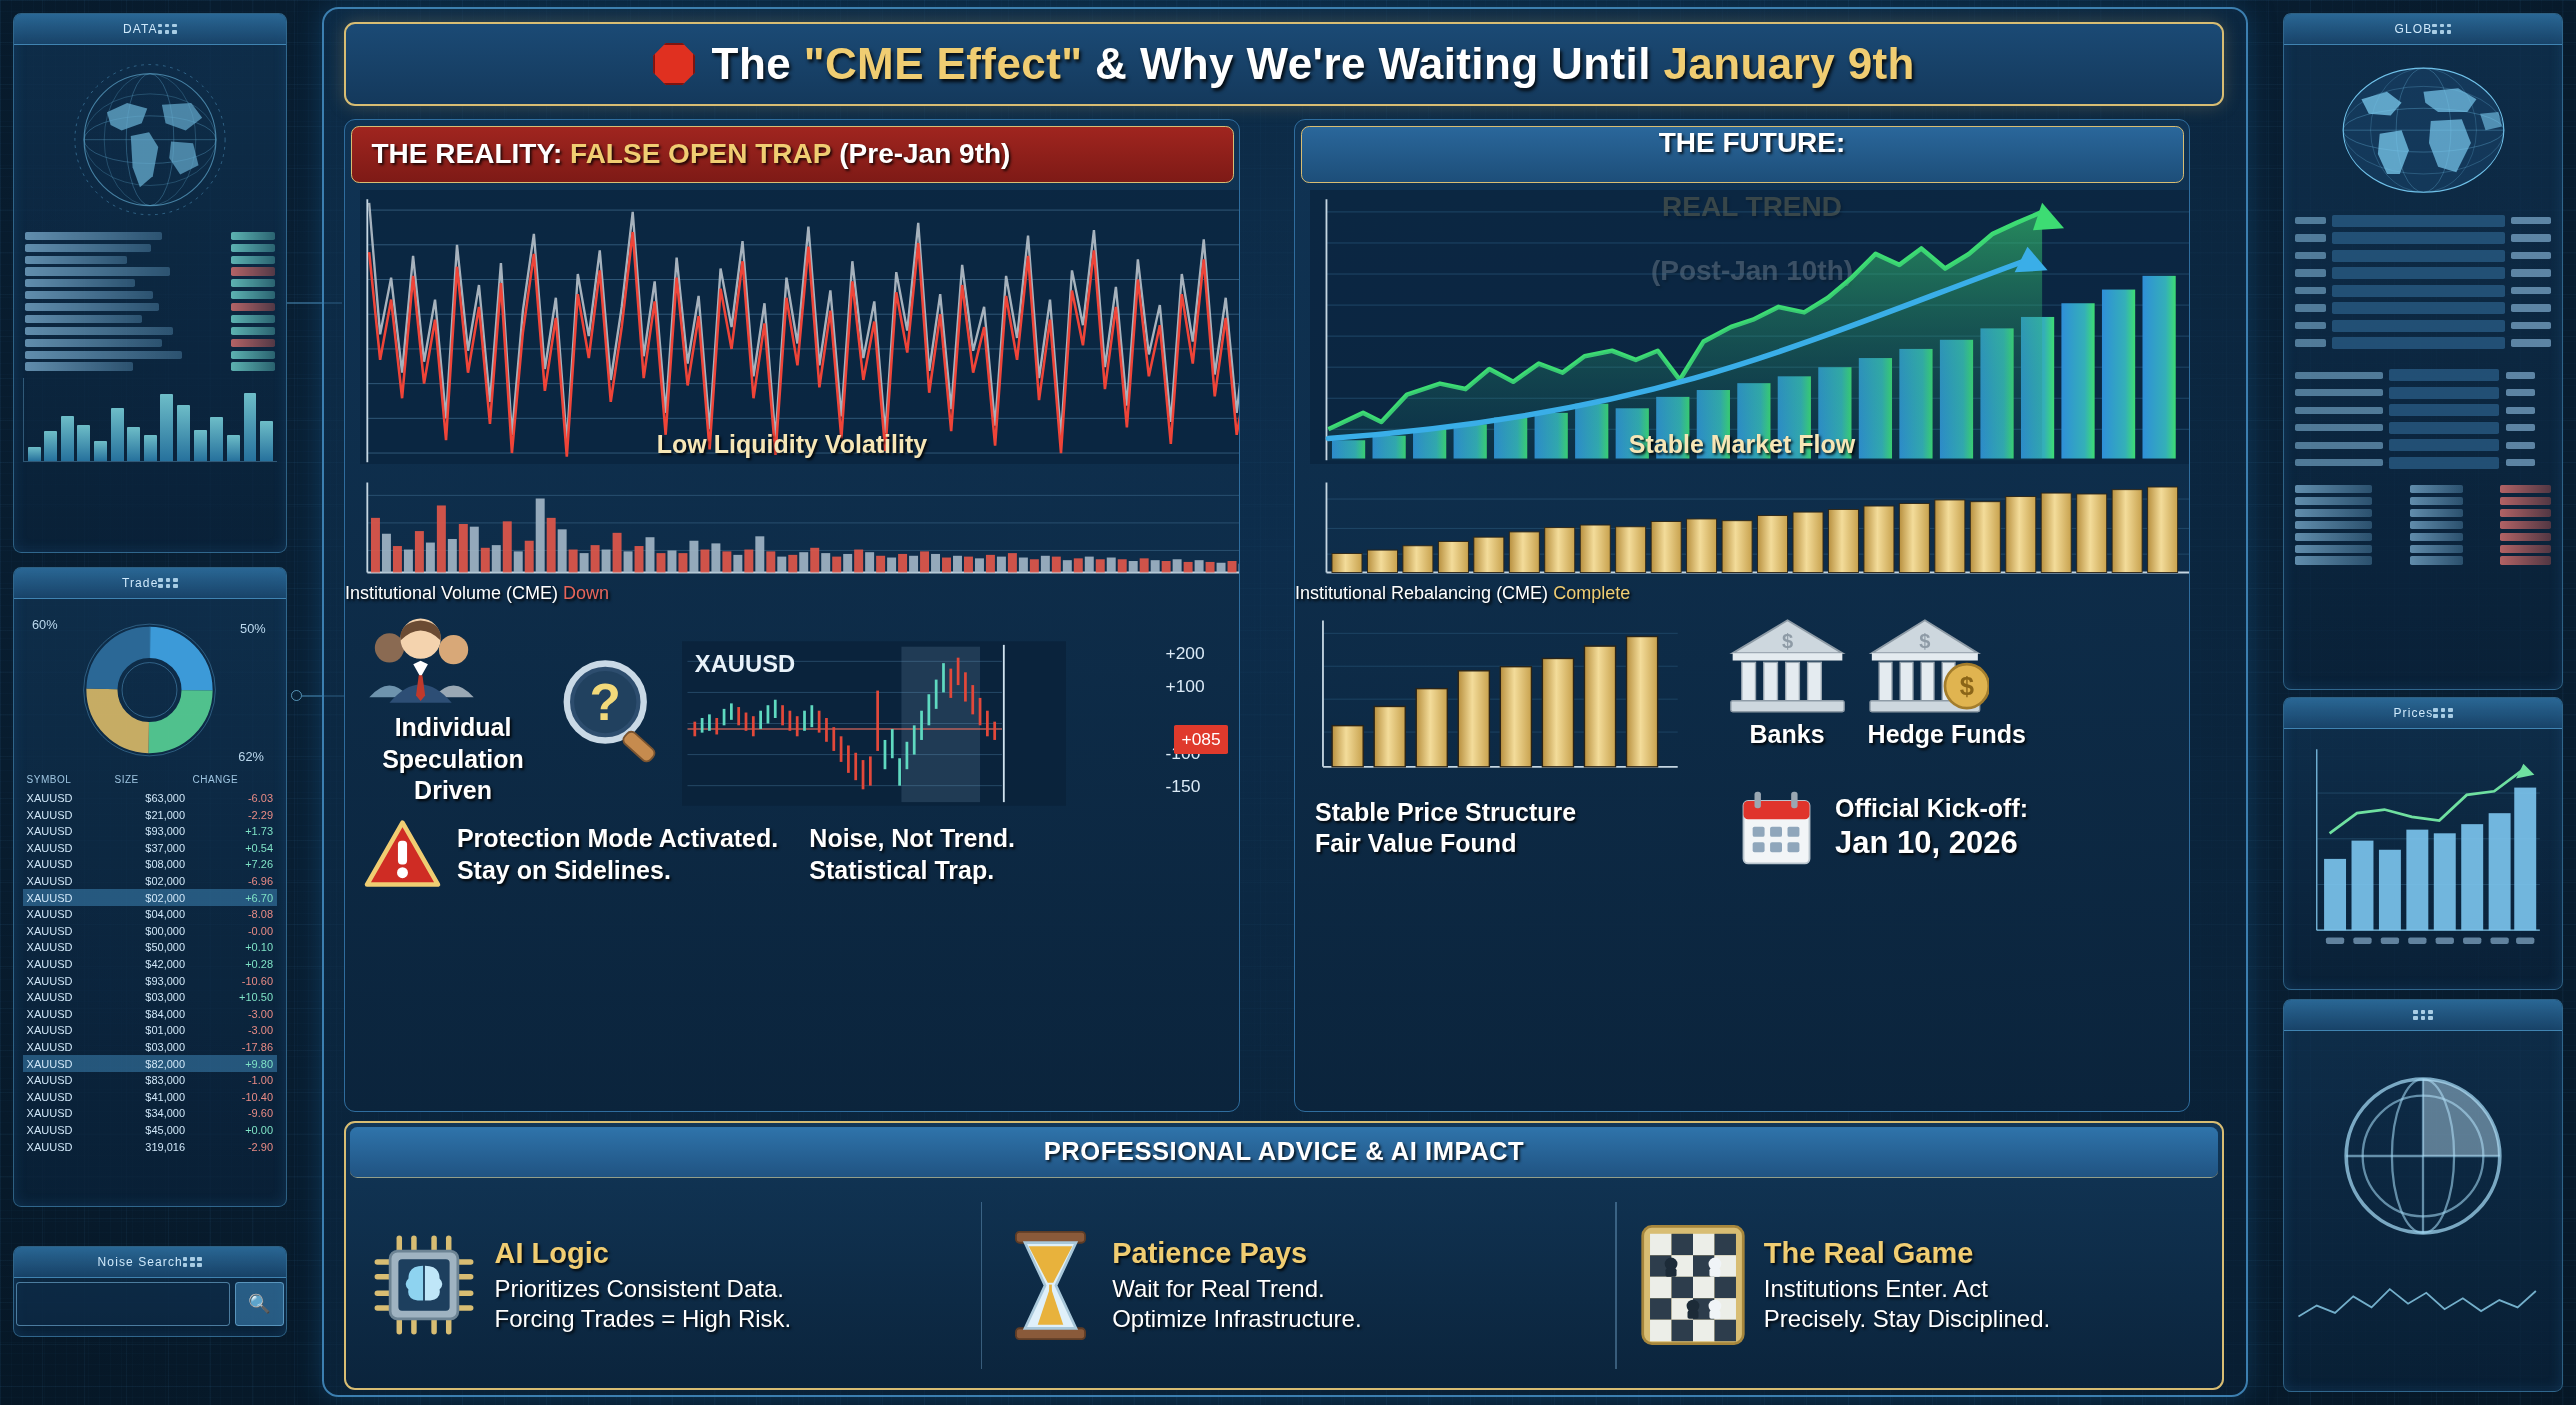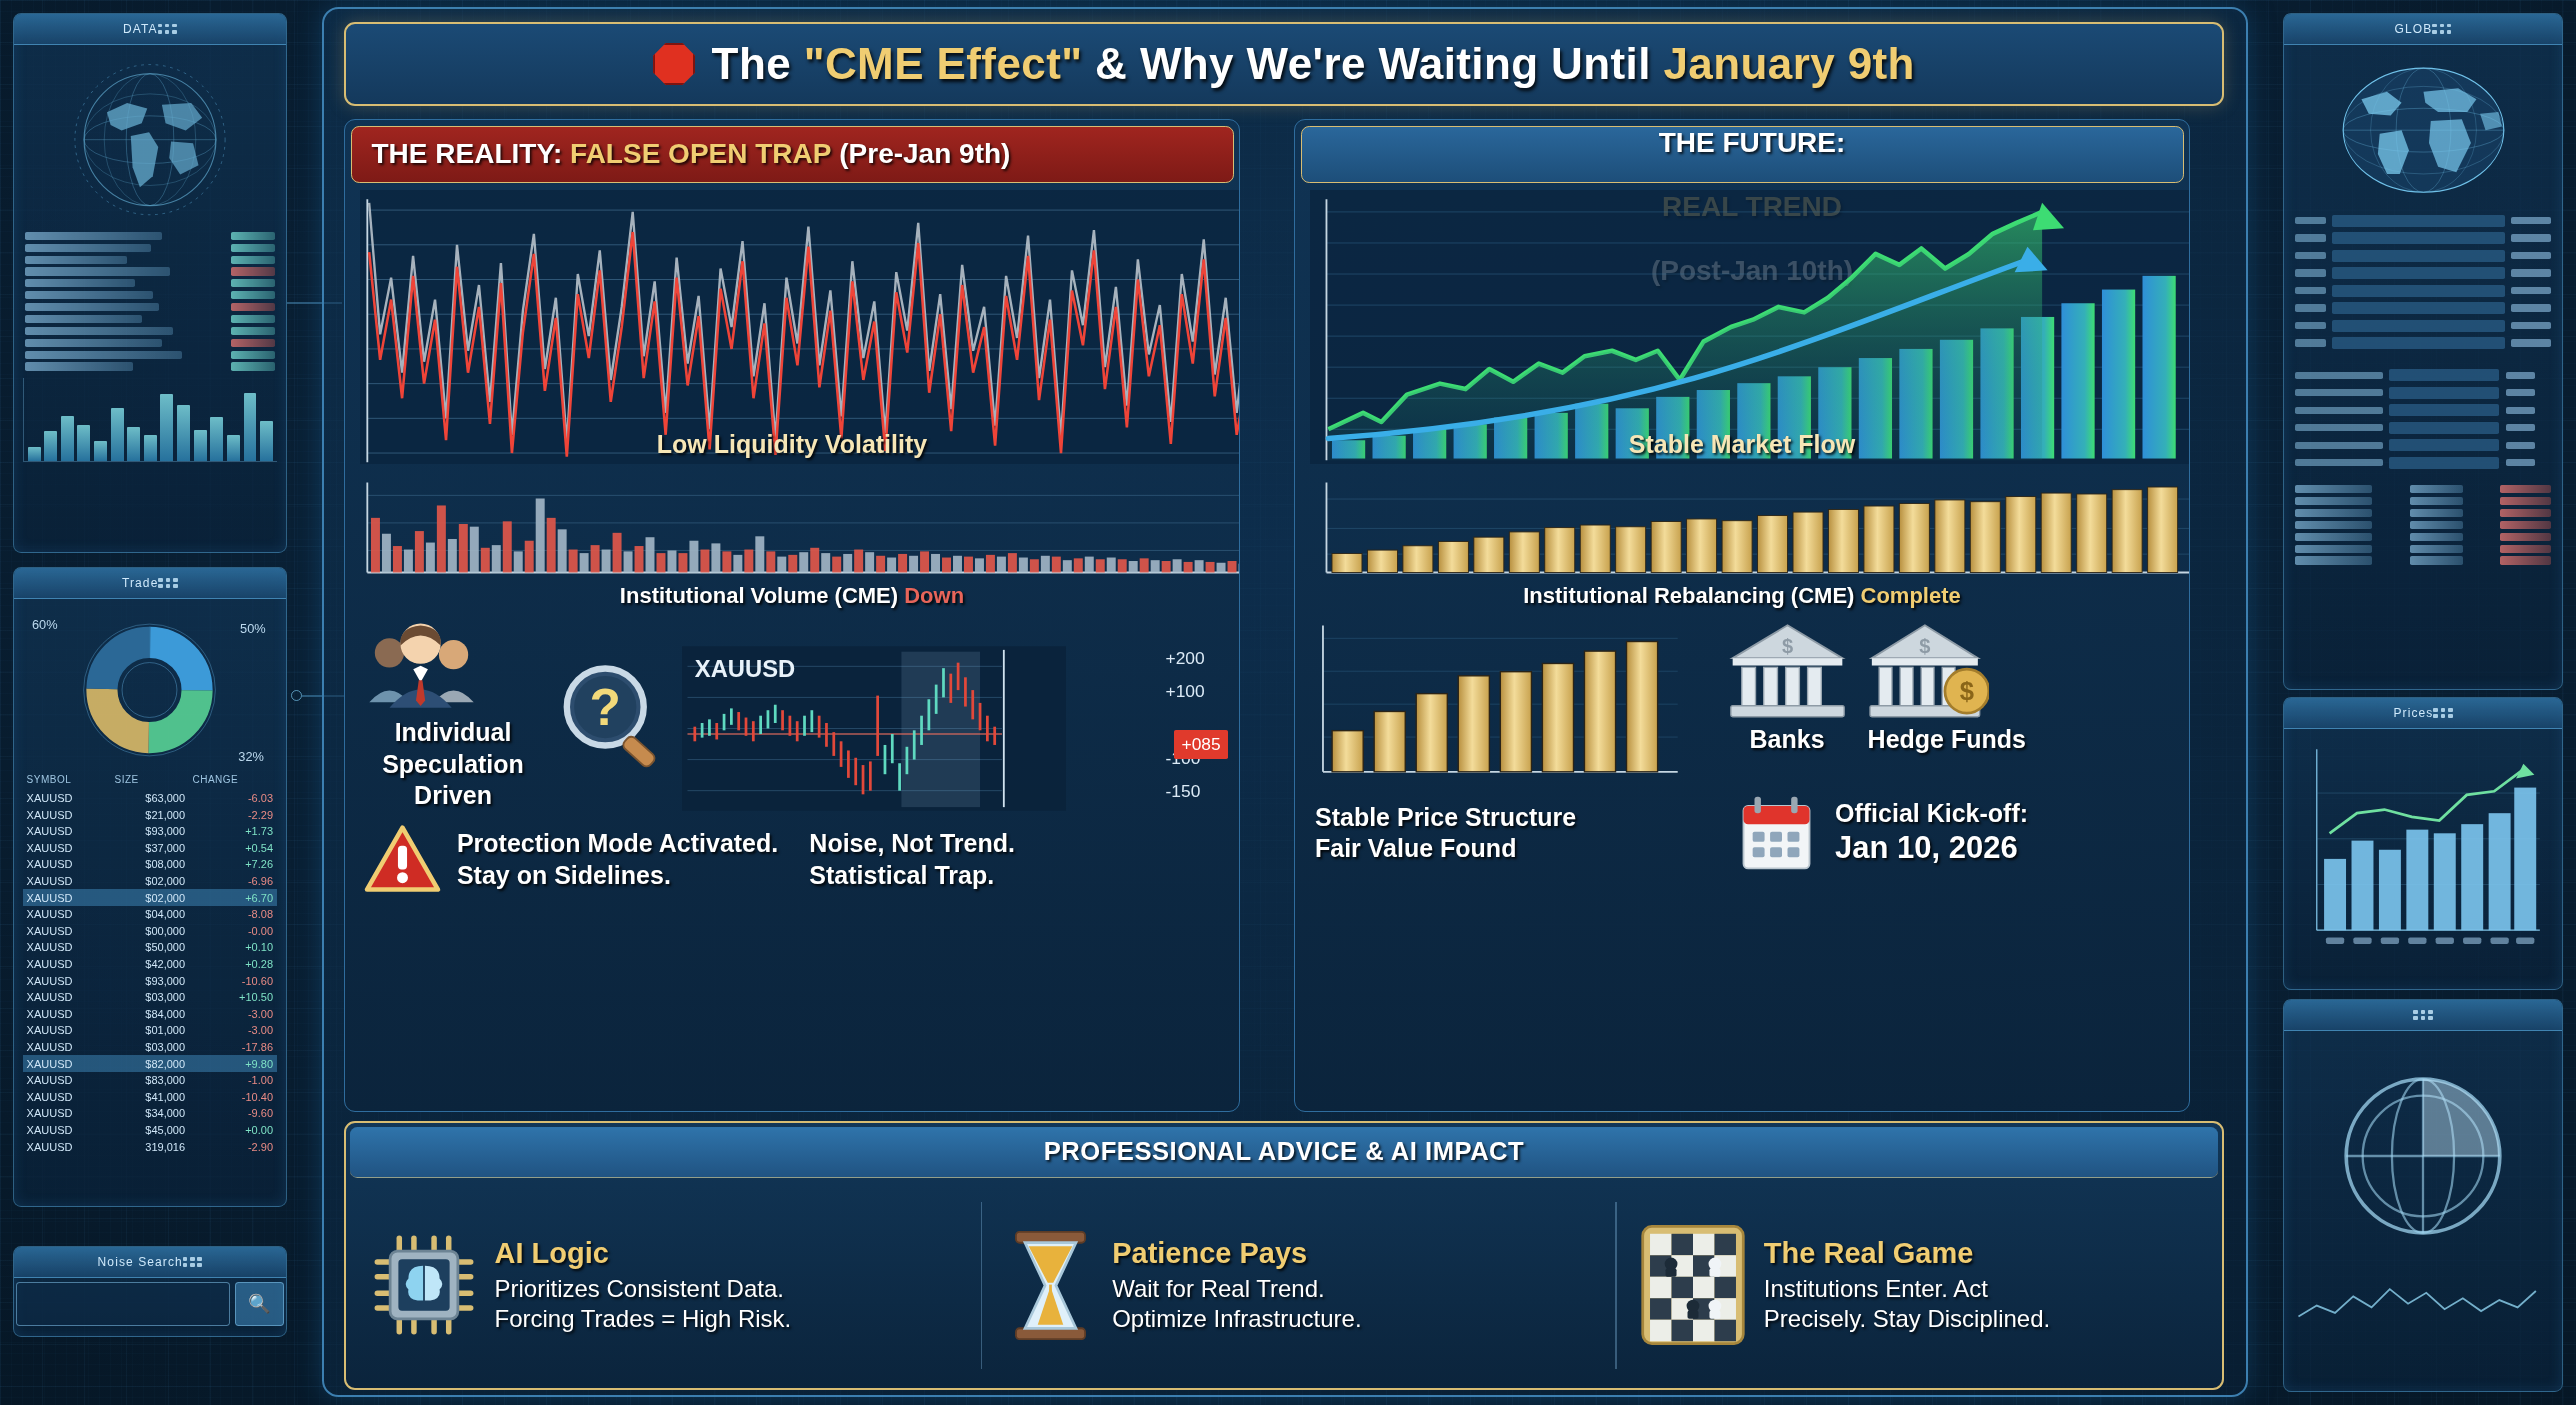--- a/index.html
+++ b/index.html
@@ -138,21 +138,21 @@
   .panel-head.red{ background:linear-gradient(180deg,#a0251f,#7e1a16); border:1.8px solid #d8bd73; color:#fff; }
   .panel-head.blue{ background:linear-gradient(180deg,#2a679b,#1d4e79); border:1.8px solid #d8bd73; color:#fff;flex-direction:column; }
 
   .chart-box{ position:relative; margin:7.3px 14.6px 0; }
   .chart-cap{
     position:absolute; left:0; right:0; bottom:5.5px; text-align:center;
     font-size:25px; font-weight:bold; color:#f6e6b6;
     text-shadow:1.8px 1.8px 2.7px rgba(0,0,0,.9);
   }
   .sub-cap{
-    text-align:center; font-size:22px; font-weight:bold; color:#ffffff;
+    font-size:18px; font-weight:normal; color:#ffffff;
     text-shadow:1.8px 1.8px 2.7px rgba(0,0,0,.9); margin-top:1.8px;
   }
   .cap-red{ color:#e8655a; }
   .cap-gold{ color:#f0cd72; }
 
   .axis-ticks{ position:absolute; right:-5.5px; top:0; height:100%; width:64px;
     display:flex; flex-direction:column; justify-content:space-between; }
   .axis-ticks span{ color:#dbeaf6; font-size:17.4px; }
   .pricetag{ position:absolute; right:-5.5px; background:#e03a2c; color:#fff; font-size:17.4px;
     padding:3.7px 7.3px; border-radius:1.8px; }
@@ -295,21 +295,21 @@
         <i></i>
         <i></i>
         <i></i>
         <i></i>
       </span>
   </div>
   <div class="hud-body">
     <div class="donut-wrap">
       <span class="donut-pct" style="left:9.1px; top:9px;">60%</span>
       <span class="donut-pct" style="right:11px; top:12.8px;">50%</span>
-      <span class="donut-pct" style="right:12.8px; bottom:5.5px;">32%</span>
+      <span class="donut-pct" style="right:12.8px; bottom:5.5px;">62%</span>
       <svg width="183" height="156" viewBox="0 0 200 170">
         <circle cx="100" cy="85" r="72" fill="none" stroke="#5ba3d0" stroke-width="1" opacity=".45"></circle>
         <circle cx="100" cy="85" r="52" fill="none" stroke="#3fa0e0" stroke-width="34" stroke-dasharray="82 245" stroke-dashoffset="0" transform="rotate(-90 100 85)" opacity=".95"></circle>
         <circle cx="100" cy="85" r="52" fill="none" stroke="#5ddc9a" stroke-width="34" stroke-dasharray="82 245" stroke-dashoffset="-82" transform="rotate(-90 100 85)" opacity=".85"></circle>
         <circle cx="100" cy="85" r="52" fill="none" stroke="#e8c36a" stroke-width="34" stroke-dasharray="82 245" stroke-dashoffset="-164" transform="rotate(-90 100 85)" opacity=".85"></circle>
         <circle cx="100" cy="85" r="52" fill="none" stroke="#2f6f9e" stroke-width="34" stroke-dasharray="82 245" stroke-dashoffset="-246" transform="rotate(-90 100 85)" opacity=".9"></circle>
         <circle cx="100" cy="85" r="30" fill="none" stroke="#4e8fbb" stroke-width="1" opacity=".6"></circle>
       </svg>
     </div>
     <table class="tbl">

